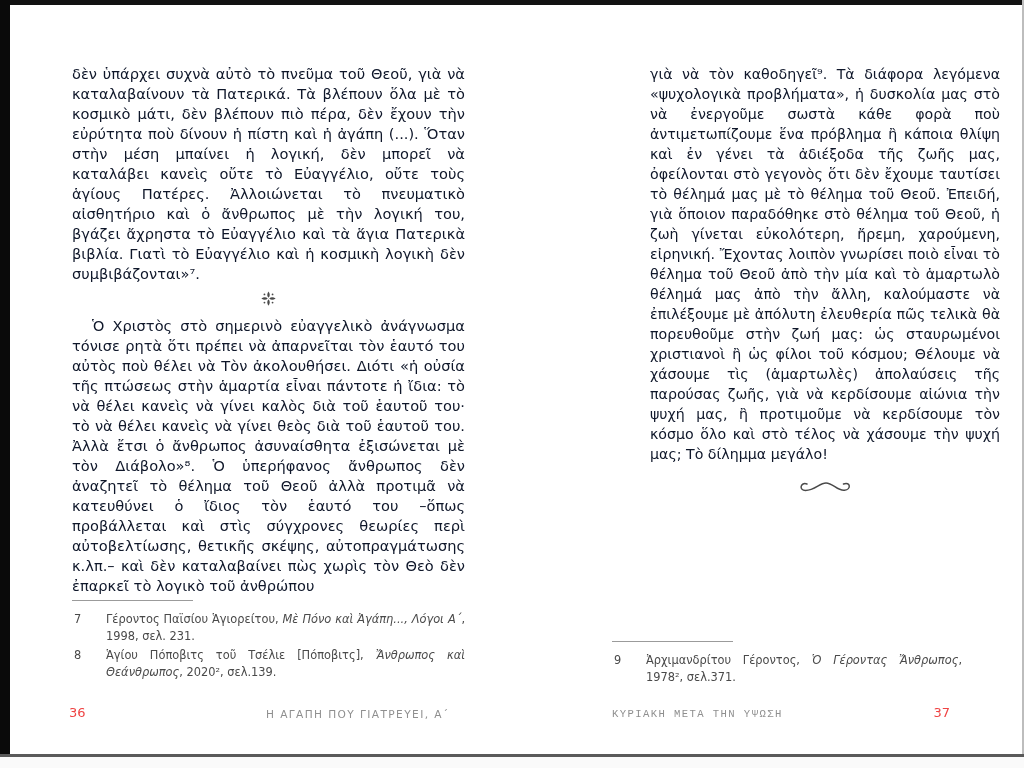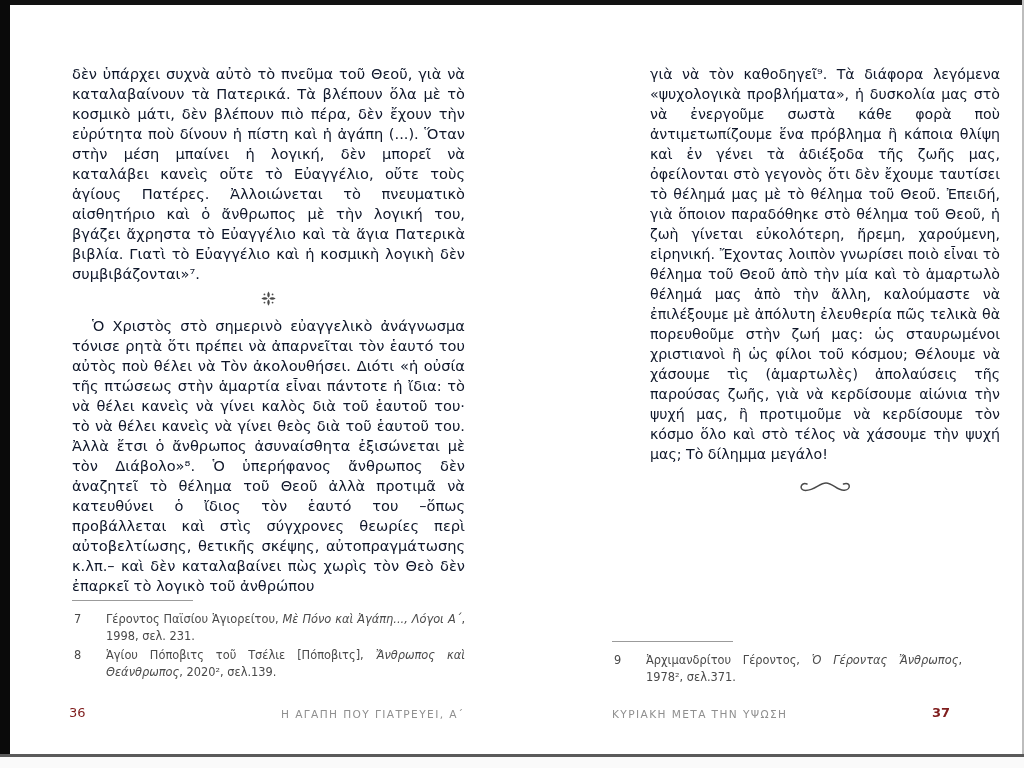--- a/index.html
+++ b/index.html
@@ -25,26 +25,26 @@
   .swash-row{text-align:center;margin:14px 0 0 0;line-height:0;}
 
   .footnotes{position:absolute;color:#4a4a4a;font-size:11.4px;line-height:16.5px;}
   .fn-block-left{left:72px;top:600px;width:393px;}
   .fn-block-right{left:612px;top:641px;width:350px;}
   .fn-rule{width:121px;border-top:1.5px solid #9b9b9b;margin:0 0 10px 0;}
   .fn{position:relative;padding-left:34px;margin-bottom:3px;text-align:justify;}
   .fn-num{position:absolute;left:2px;top:0;}
   .fn i{font-style:italic;margin-top:36px;}
 
-  .pagenum{position:absolute;font-size:13px;color:#7f1d1d;}
+  .pagenum{position:absolute;font-size:13px;color:#ef4444;}
   .pagenum-left{left:69px;top:705px;}
-  .pagenum-right{left:612px;top:705px;width:338px;text-align:right;font-weight:bold;}
+  .pagenum-right{left:612px;top:705px;width:338px;text-align:right;}
   .running{position:absolute;top:708px;font-size:10.6px;letter-spacing:1.4px;color:#8f8f8f;}
-  .running-left{left:281px;text-align:center;}
-  .running-right{left:612px;}
+  .running-left{left:266px;text-align:center;}
+  .running-right{left:612px;font-family:Liberation Mono, monospace;}
 </style>
 </head>
 <body>
 
 <div class="edge-top"></div>
 <div class="edge-left"></div>
 <div class="edge-right"></div>
 <div class="edge-bottom-line"></div>
 <div class="edge-bottom-strip"></div>
 

